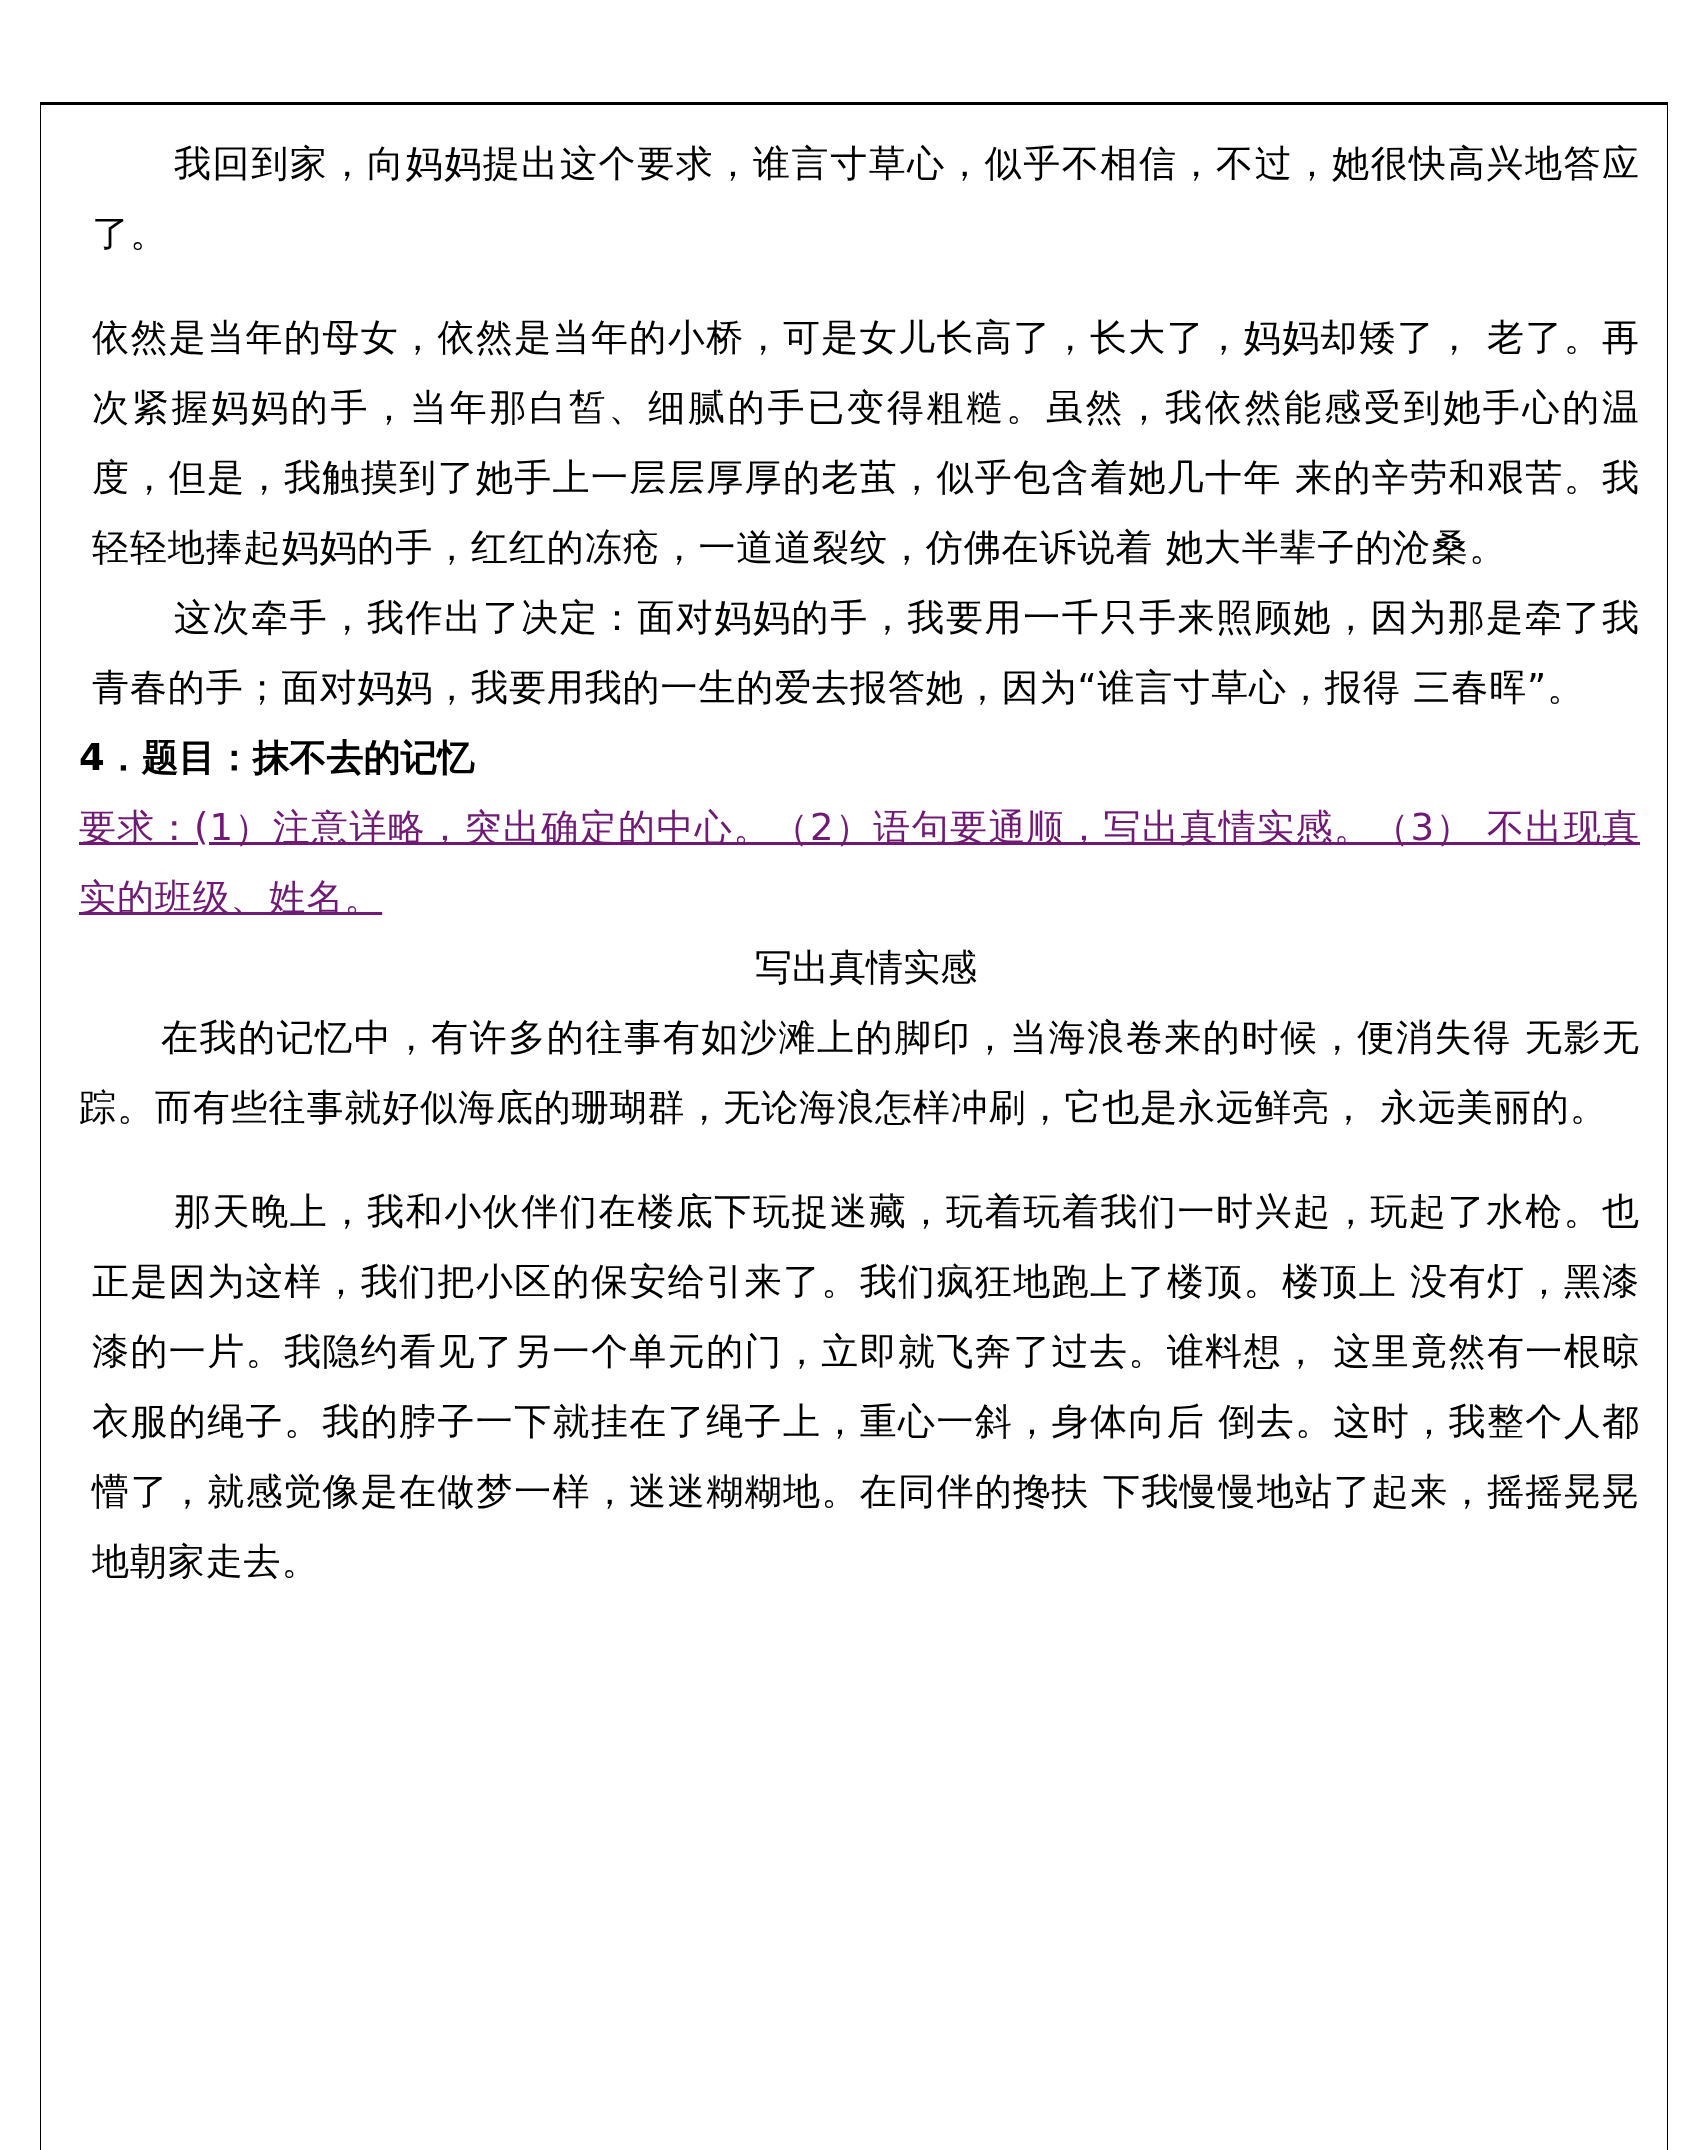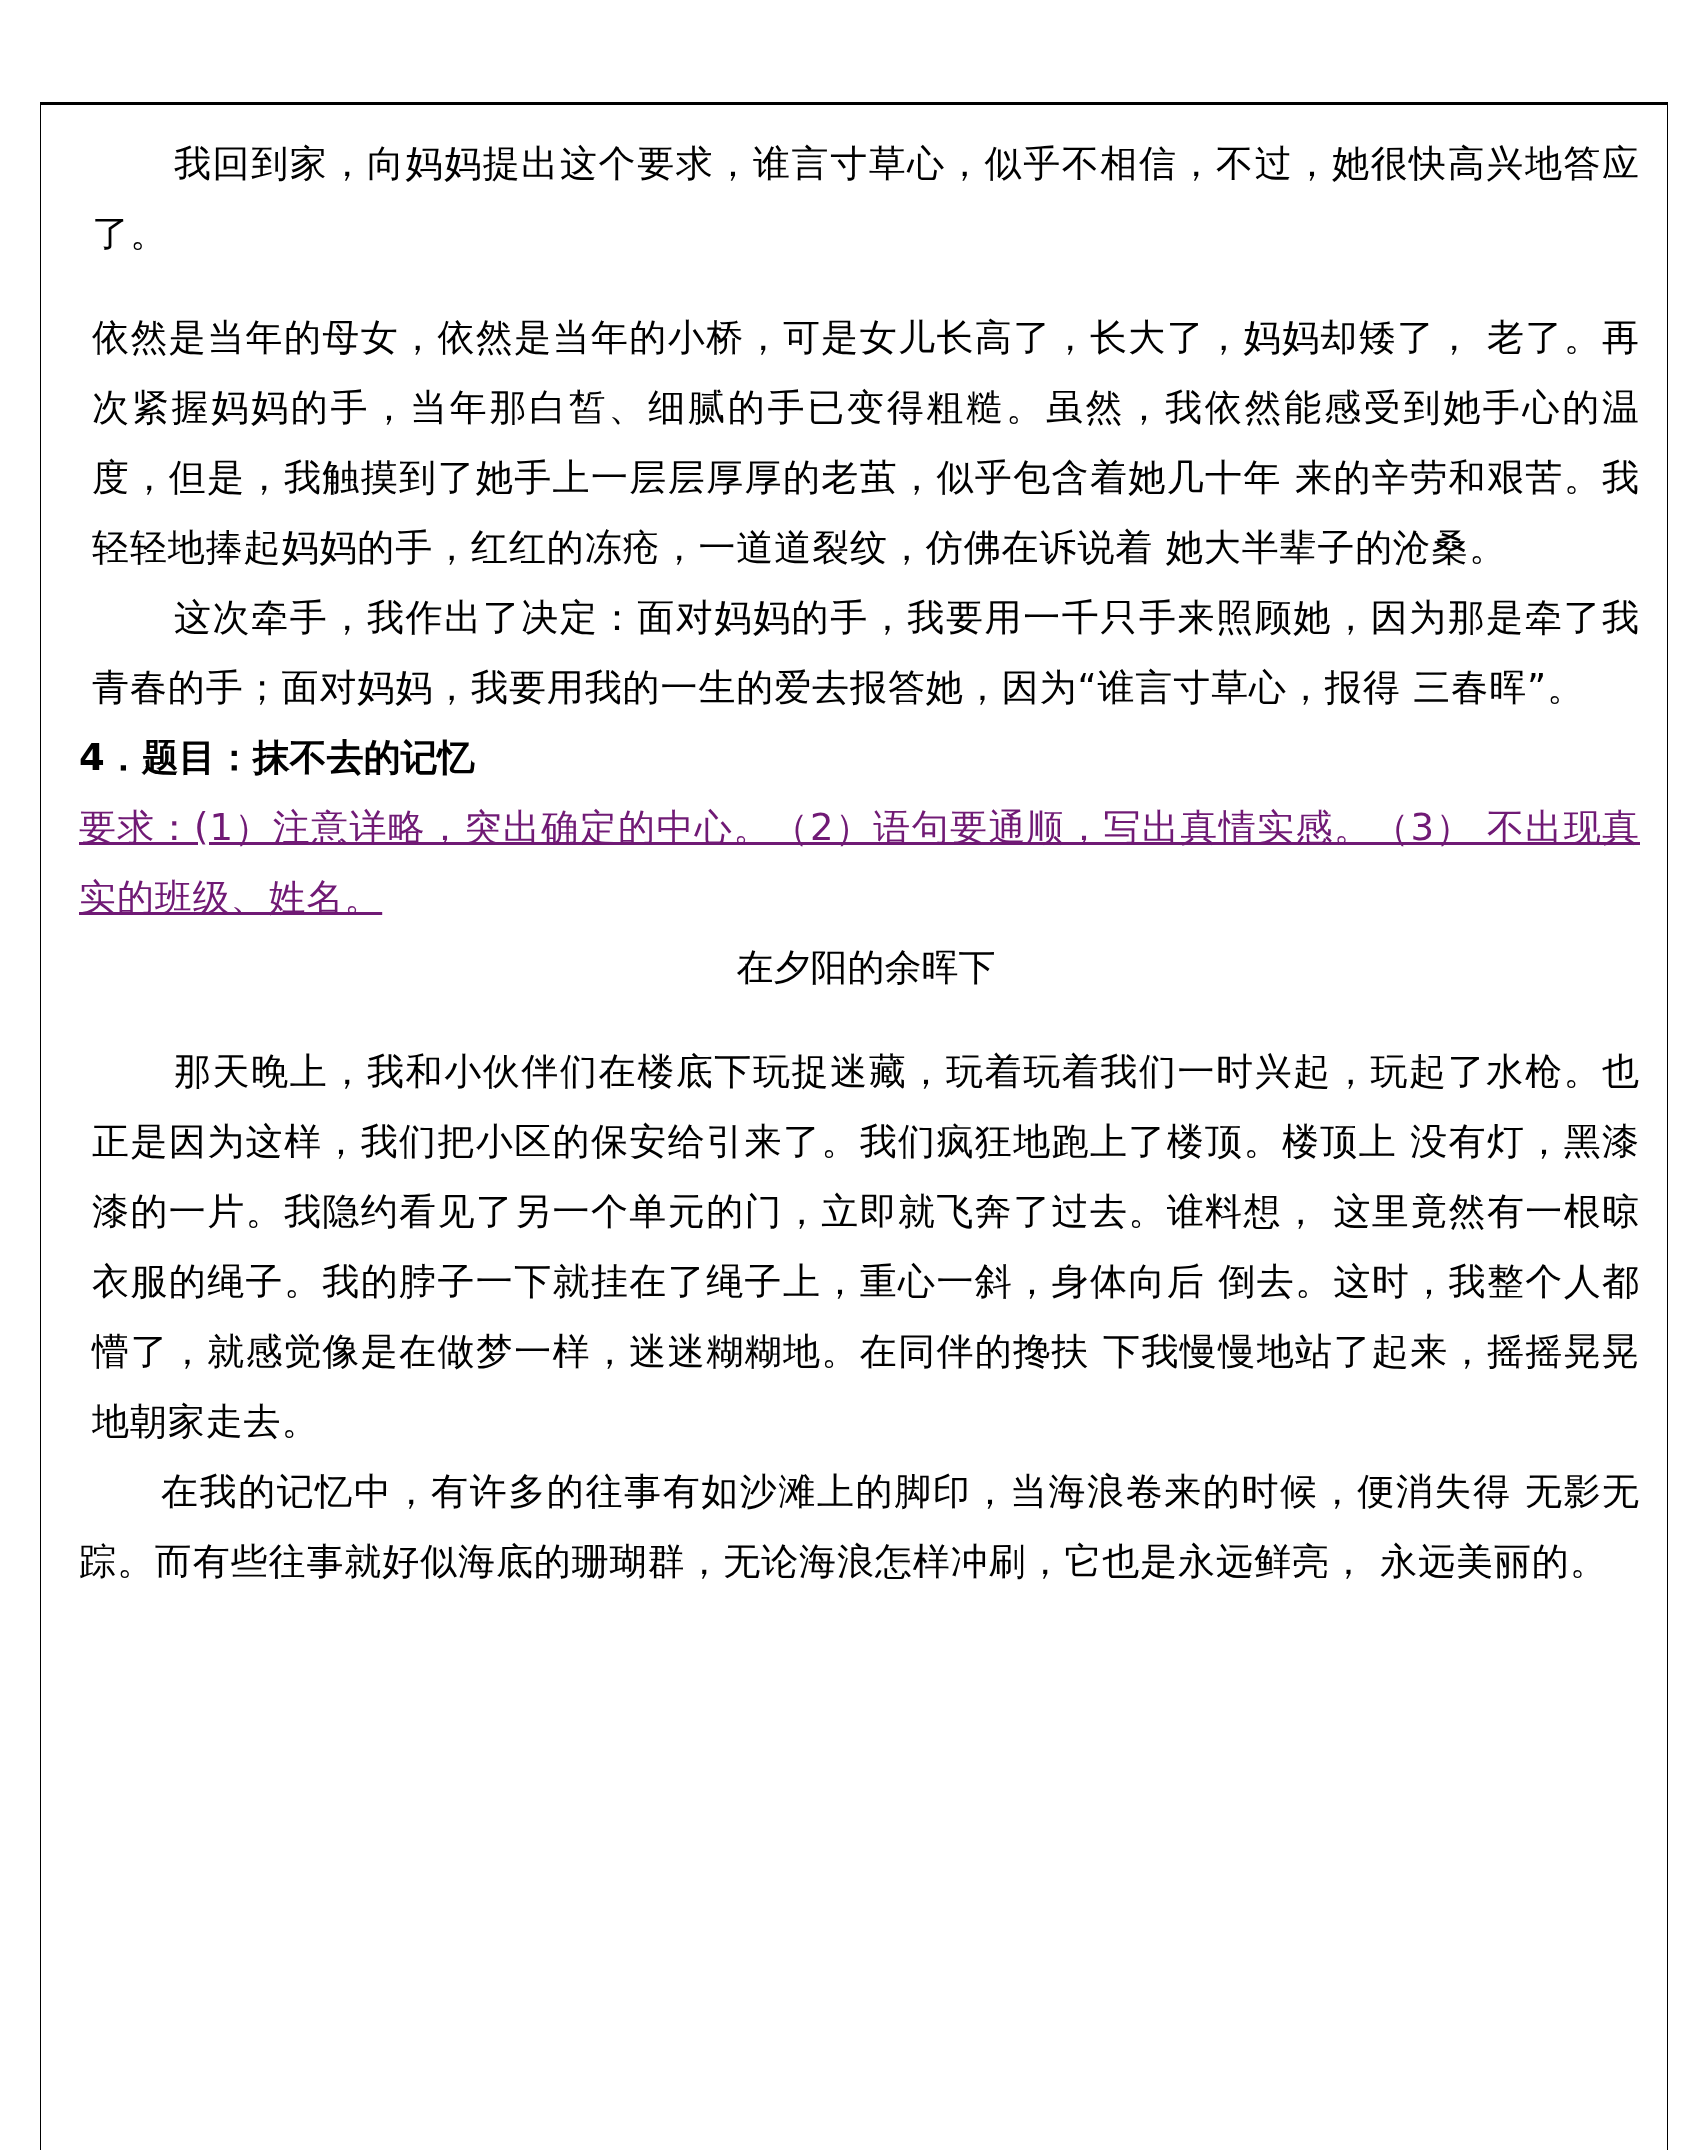--- a/index.html
+++ b/index.html
@@ -22,17 +22,17 @@
 
 <div class="frame"></div>
 
 <div class="content">
   <p class="p indent">我回到家，向妈妈提出这个要求，谁言寸草心，似乎不相信，不过，她很快高兴地答应了。</p>
   <p class="p gap">依然是当年的母女，依然是当年的小桥，可是女儿长高了，长大了，妈妈却矮了， 老了。再次紧握妈妈的手，当年那白皙、细腻的手已变得粗糙。虽然，我依然能感受到她手心的温度，但是，我触摸到了她手上一层层厚厚的老茧，似乎包含着她几十年 来的辛劳和艰苦。我轻轻地捧起妈妈的手，红红的冻疮，一道道裂纹，仿佛在诉说着 她大半辈子的沧桑。</p>
   <p class="p indent">这次牵手，我作出了决定：面对妈妈的手，我要用一千只手来照顾她，因为那是牵了我青春的手；面对妈妈，我要用我的一生的爱去报答她，因为“谁言寸草心，报得 三春晖”。</p>
 
   <p class="heading left-shift">4．题目：抹不去的记忆</p>
   <p class="p blue left-shift">要求：(1）注意详略，突出确定的中心。（2）语句要通顺，写出真情实感。（3） 不出现真实的班级、姓名。</p>
-  <p class="center-title">在夕阳的余晖下</p>
+  <p class="center-title">写出真情实感</p>
+  <p class="p indent left-shift">在我的记忆中，有许多的往事有如沙滩上的脚印，当海浪卷来的时候，便消失得 无影无踪。而有些往事就好似海底的珊瑚群，无论海浪怎样冲刷，它也是永远鲜亮， 永远美丽的。</p>
   <p class="p indent gap">那天晚上，我和小伙伴们在楼底下玩捉迷藏，玩着玩着我们一时兴起，玩起了水枪。也正是因为这样，我们把小区的保安给引来了。我们疯狂地跑上了楼顶。楼顶上 没有灯，黑漆漆的一片。我隐约看见了另一个单元的门，立即就飞奔了过去。谁料想， 这里竟然有一根晾衣服的绳子。我的脖子一下就挂在了绳子上，重心一斜，身体向后 倒去。这时，我整个人都懵了，就感觉像是在做梦一样，迷迷糊糊地。在同伴的搀扶 下我慢慢地站了起来，摇摇晃晃地朝家走去。</p>
-  <p class="p indent left-shift">在我的记忆中，有许多的往事有如沙滩上的脚印，当海浪卷来的时候，便消失得 无影无踪。而有些往事就好似海底的珊瑚群，无论海浪怎样冲刷，它也是永远鲜亮， 永远美丽的。</p>
 </div>
 
 
 </body></html>

